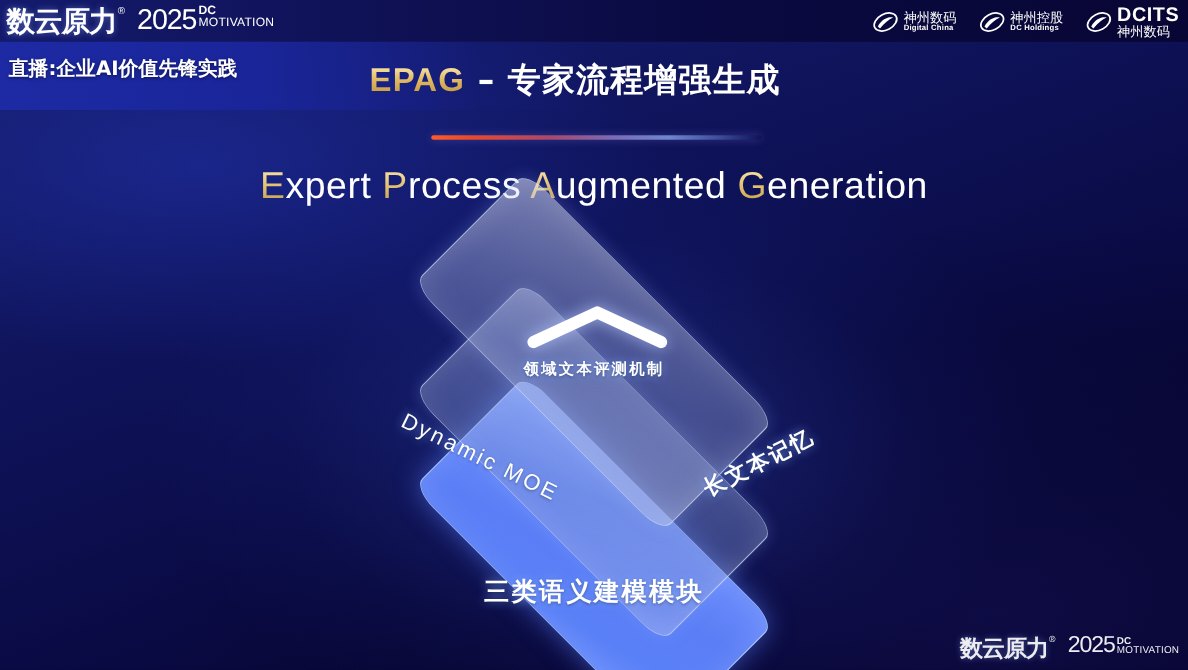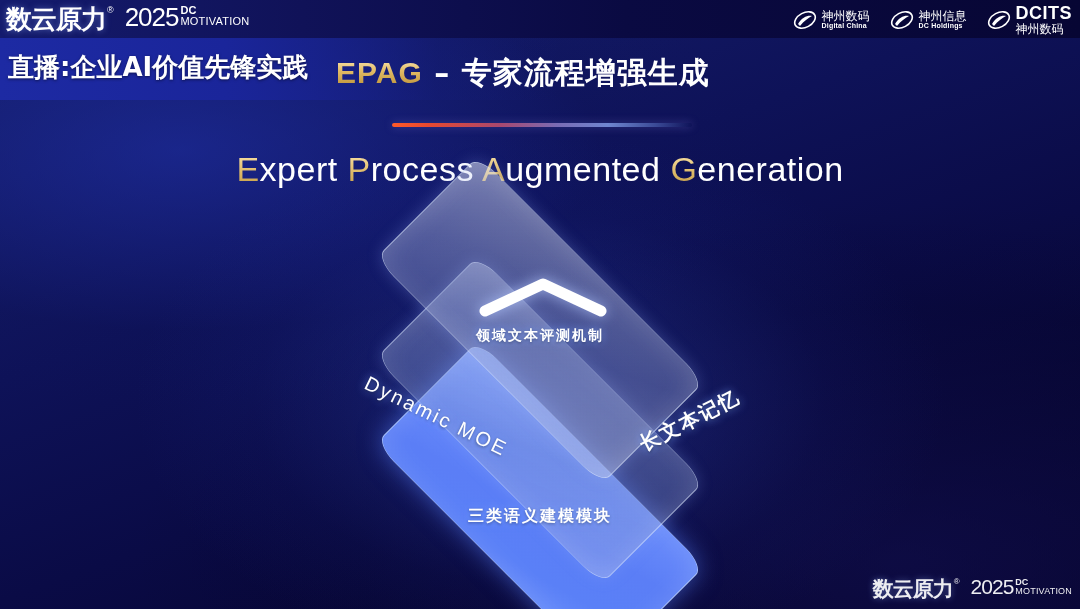--- a/index.html
+++ b/index.html
@@ -63,21 +63,21 @@
   .plogo .pen { font-size: 7px; font-weight: 700; color: #ffffff; white-space: nowrap; letter-spacing: 0.2px; }
   .plogo .pen-big { font-size: 18px; font-weight: 700; color: #ffffff; letter-spacing: 0.5px; }
 
   
   .live-band {
     position: absolute; left: 0; top: 38px; width: 560px; height: 62px;
     background: linear-gradient(90deg, #1d2aa3 0%, #1a259a 40%, rgba(20,28,120,0.4) 78%, rgba(12,16,80,0) 100%);
   }
   .live-text {
     position: absolute; left: 8px; top: 50px;
-    font-size: 26px; font-weight: 700; color: #ffffff;
+    font-size: 18px; font-weight: 700; color: #ffffff;
     font-family: "DejaVu Sans", sans-serif;
     letter-spacing: 0px;
     text-shadow: 0 1px 3px rgba(0,0,0,0.5);
     white-space: nowrap;
   }
 
   
   .title-cn {
     position: absolute; left: 336px; top: 53px;
     font-size: 30px; font-weight: 700;
@@ -161,21 +161,21 @@
     font-family: "DejaVu Sans", sans-serif;
     font-weight: 700;
     text-shadow: 0 0 9px rgba(120,160,255,0.9), 0 1px 3px rgba(0,0,0,0.45);
   }
   .label-top {
     left: 50%; transform: translateX(-50%);
     top: 112px; font-size: 14px; letter-spacing: 2px;
   }
   .label-bottom {
     left: 50%; transform: translateX(-50%);
-    top: 291px; font-size: 16px; letter-spacing: 2px;
+    top: 307px; font-size: 23px; letter-spacing: 2px;
   }
   .label-moe {
     left: 78px; top: 190px;
     transform: rotate(26deg);
     font-size: 20px; letter-spacing: 2.5px;
     font-weight: 400;
     font-family: "Liberation Sans", sans-serif;
   }
   .label-memory {
     right: 55px; top: 192px;
@@ -228,21 +228,21 @@
     </div>
 
     <div class="plogo">
       <span class="mark">
         <svg width="24" height="24" viewBox="0 0 24 24">
           <ellipse cx="12" cy="12" rx="11" ry="7.2" fill="none" stroke="#ffffff" stroke-width="1.6" transform="rotate(-28 12 12)"></ellipse>
           <path d="M5 16 C9 9, 15 7, 19 8 C15 10, 11 13, 7 18 Z" fill="#ffffff"></path>
         </svg>
       </span>
       <span class="ptext">
-        <span class="pcn">神州信息</span>
+        <span class="pcn">神州控股</span>
         <span class="pen">DC Holdings</span>
       </span>
     </div>
 
     <div class="plogo">
       <span class="mark">
         <svg width="24" height="24" viewBox="0 0 24 24">
           <ellipse cx="12" cy="12" rx="11" ry="7.2" fill="none" stroke="#ffffff" stroke-width="1.6" transform="rotate(-28 12 12)"></ellipse>
           <path d="M5 16 C9 9, 15 7, 19 8 C15 10, 11 13, 7 18 Z" fill="#ffffff"></path>
         </svg>

